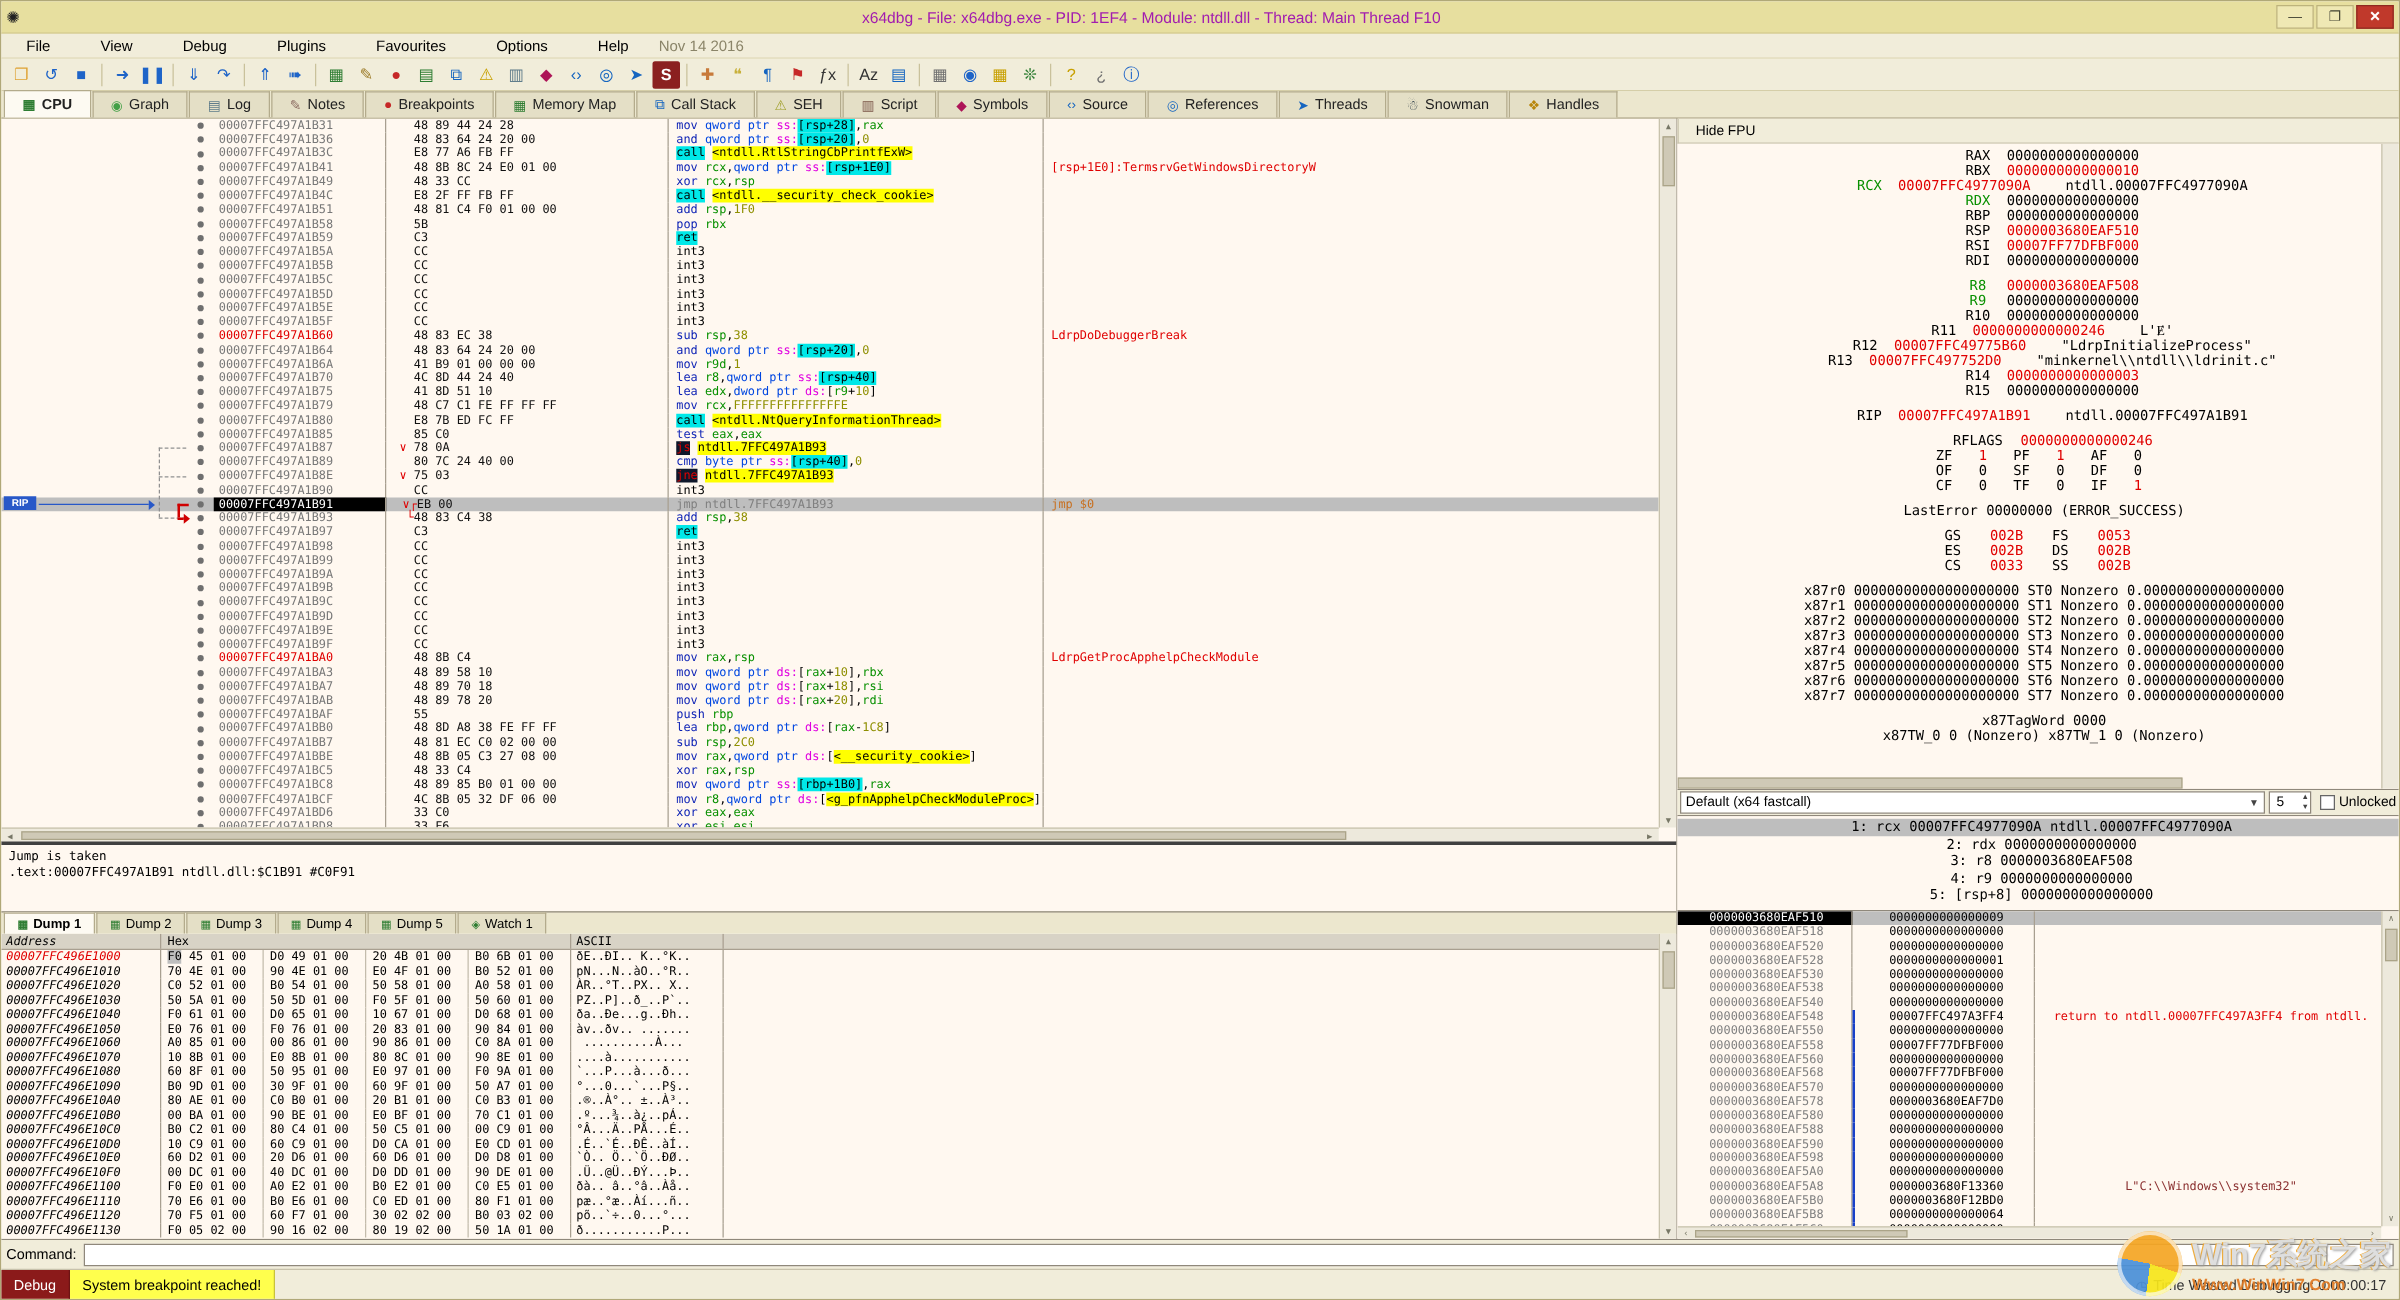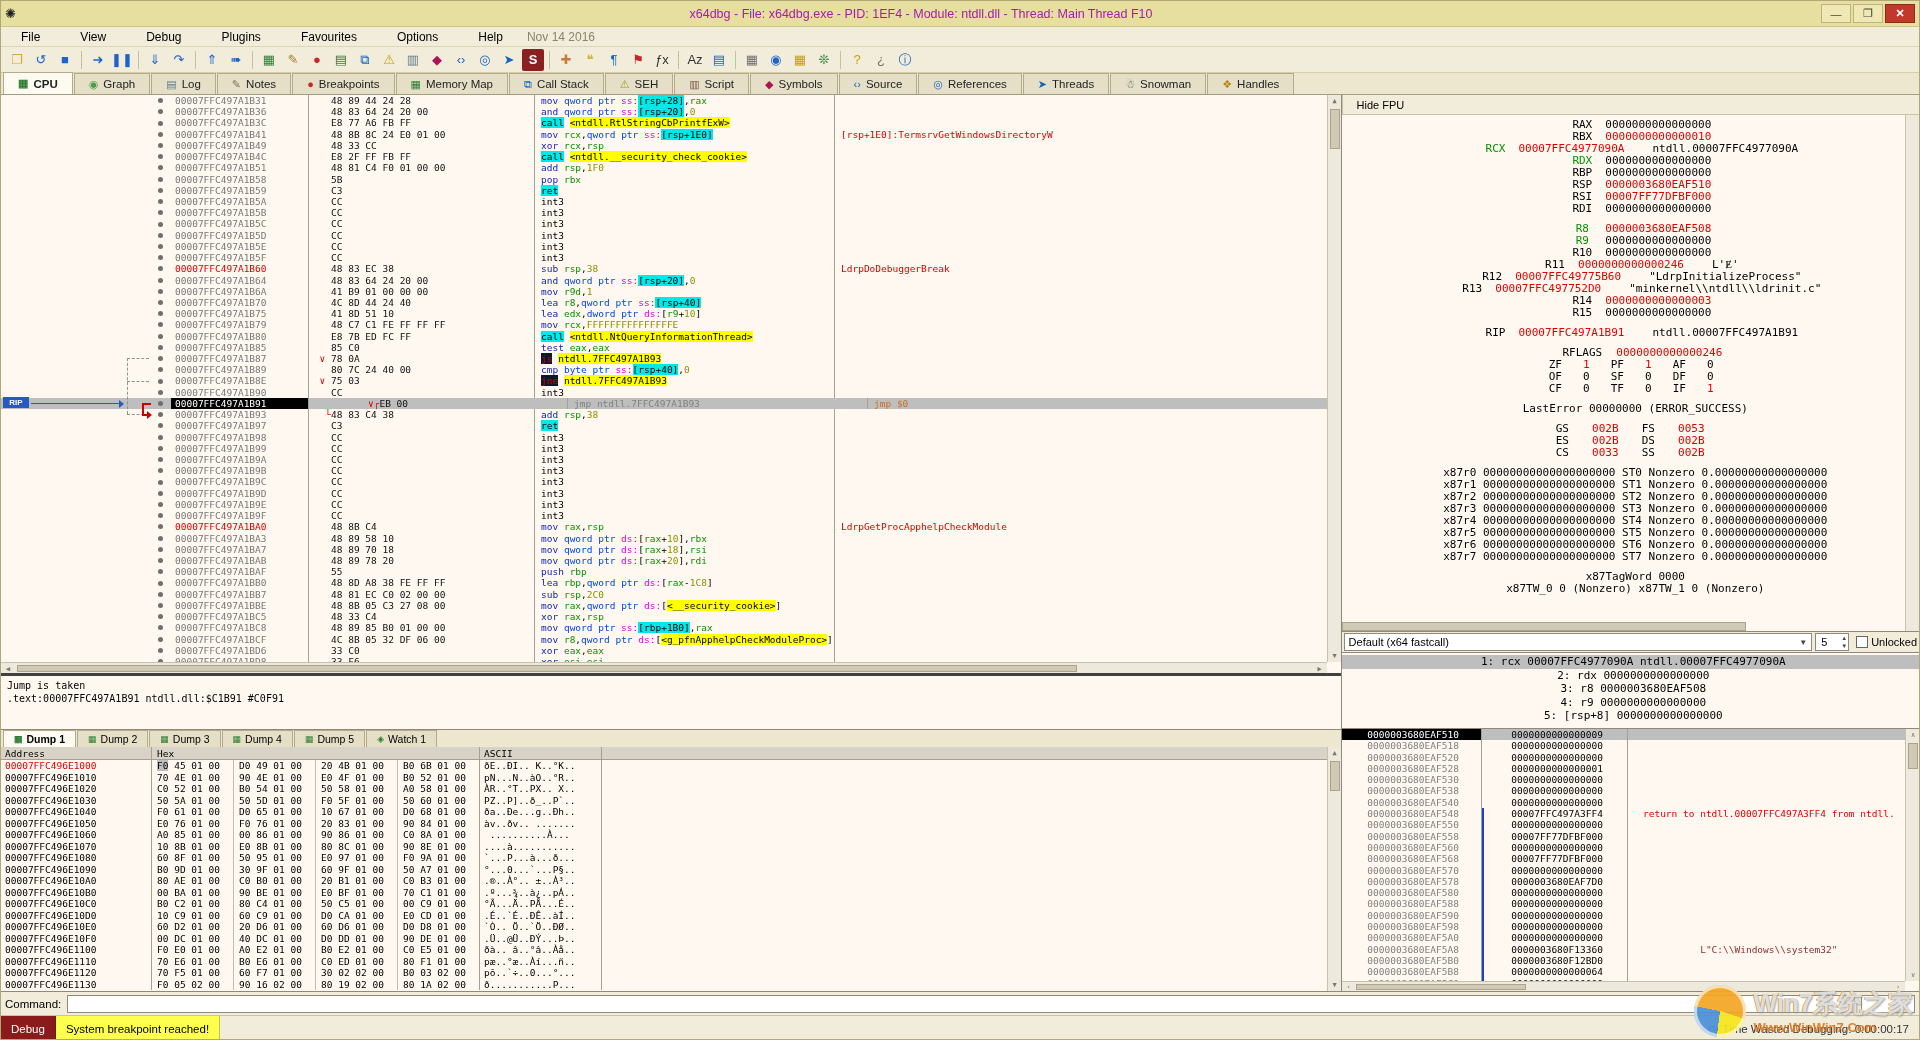--- a/index.html
+++ b/index.html
@@ -63,21 +63,21 @@
   .infobox{height:56px;background:#FFF8F0;border-top:3px solid #404040;font-family:"DejaVu Sans Mono",monospace;
            font-size:10px;padding:3px 6px;line-height:13px;}
   
   .dumptabs{height:18px;display:flex;align-items:flex-end;background:#ECE7CE;border-top:1px solid #8F887B;padding-left:2px;}
   .dtab{display:flex;align-items:center;gap:4px;height:17px;padding:0 10px;font-size:10.5px;border:1px solid #B3AB8C;
         border-bottom:none;background:#E4DFC6;margin-right:1px;}
   .dtab.active{background:#FDFAF2;font-weight:bold;}
   .dump{position:relative;height:244px;background:#FFF8F0;overflow:hidden;font-family:"DejaVu Sans Mono",monospace;font-size:9.5px;}
   .dh{display:flex;height:13px;line-height:13px;background:#D8D3C6;border-bottom:1px solid #A89F90;font-size:9.5px;}
   .dh>div{padding-left:4px;border-right:1px solid #A89F90;}
-  .d-addr{width:151px;flex:none;} .d-hexg{width:82px;flex:none;} .d-ascii{width:122px;flex:none;}
+  .d-addr{width:128px;flex:none;font-style:italic;} .d-hexg{width:82px;flex:none;} .d-ascii{width:122px;flex:none;}
   .d-row{display:flex;height:11.5px;line-height:11.4px;white-space:pre;}
   .d-row .d-addr{padding-left:4px;border-right:1px solid #A89F90;color:#000;}
   .d-row .d-addr.red{color:#E00000;}
   .d-row .d-hexg{padding-left:5px;border-right:1px solid #C4BCAC;}
   .d-row .d-hexg.last{border-right:1px solid #A89F90;}
   .d-row .d-ascii{padding-left:4px;border-right:1px solid #A89F90;}
   .selbyte{background:#BEBEBE;}
   
   .hidefpu{height:20px;background:#F1EDDA;border-bottom:1px solid #C8C2AC;border-left:1px solid #C8C2AC;
            font-size:11px;display:flex;align-items:center;padding-left:14px;}
@@ -283,21 +283,21 @@
             <div class="dz-row"><div class="c-gut"></div><div class="c-dot"><div class="dot"></div></div><div class="c-addr">00007FFC497A1B6A</div><div class="c-bytes"><span>41 B9 01 00 00 00</span></div><div class="c-instr"><span class="mn">mov</span><span class="pl"> </span><span class="rg">r9d</span><span class="pl">,</span><span class="nu">1</span></div><div class="c-cmt"></div></div>
             <div class="dz-row"><div class="c-gut"></div><div class="c-dot"><div class="dot"></div></div><div class="c-addr">00007FFC497A1B70</div><div class="c-bytes"><span>4C 8D 44 24 40</span></div><div class="c-instr"><span class="mn">lea</span><span class="pl"> </span><span class="rg">r8</span><span class="pl">,</span><span class="sz">qword ptr </span><span class="sg">ss:</span><span class="br">[rsp+40]</span></div><div class="c-cmt"></div></div>
             <div class="dz-row"><div class="c-gut"></div><div class="c-dot"><div class="dot"></div></div><div class="c-addr">00007FFC497A1B75</div><div class="c-bytes"><span>41 8D 51 10</span></div><div class="c-instr"><span class="mn">lea</span><span class="pl"> </span><span class="rg">edx</span><span class="pl">,</span><span class="sz">dword ptr </span><span class="sg">ds:</span><span class="pl">[</span><span class="rg">r9</span><span class="pl">+</span><span class="nu">10</span><span class="pl">]</span></div><div class="c-cmt"></div></div>
             <div class="dz-row"><div class="c-gut"></div><div class="c-dot"><div class="dot"></div></div><div class="c-addr">00007FFC497A1B79</div><div class="c-bytes"><span>48 C7 C1 FE FF FF FF</span></div><div class="c-instr"><span class="mn">mov</span><span class="pl"> </span><span class="rg">rcx</span><span class="pl">,</span><span class="nu">FFFFFFFFFFFFFFFE</span></div><div class="c-cmt"></div></div>
             <div class="dz-row"><div class="c-gut"></div><div class="c-dot"><div class="dot"></div></div><div class="c-addr">00007FFC497A1B80</div><div class="c-bytes"><span>E8 7B ED FC FF</span></div><div class="c-instr"><span class="cal">call</span><span class="pl"> </span><span class="tgt">&lt;ntdll.NtQueryInformationThread&gt;</span></div><div class="c-cmt"></div></div>
             <div class="dz-row"><div class="c-gut"></div><div class="c-dot"><div class="dot"></div></div><div class="c-addr">00007FFC497A1B85</div><div class="c-bytes"><span>85 C0</span></div><div class="c-instr"><span class="mn">test</span><span class="pl"> </span><span class="rg">eax</span><span class="pl">,</span><span class="rg">eax</span></div><div class="c-cmt"></div></div>
             <div class="dz-row"><div class="c-gut"></div><div class="c-dot"><div class="dot"></div></div><div class="c-addr">00007FFC497A1B87</div><div class="c-bytes" style="padding-left: 10.6px;"><span class="pre-r">∨ </span><span>78 0A</span></div><div class="c-instr"><span class="jcc">js</span><span class="pl"> </span><span class="tgt">ntdll.7FFC497A1B93</span></div><div class="c-cmt"></div></div>
             <div class="dz-row"><div class="c-gut"></div><div class="c-dot"><div class="dot"></div></div><div class="c-addr">00007FFC497A1B89</div><div class="c-bytes"><span>80 7C 24 40 00</span></div><div class="c-instr"><span class="mn">cmp</span><span class="pl"> </span><span class="sz">byte ptr </span><span class="sg">ss:</span><span class="br">[rsp+40]</span><span class="pl">,</span><span class="nu">0</span></div><div class="c-cmt"></div></div>
             <div class="dz-row"><div class="c-gut"></div><div class="c-dot"><div class="dot"></div></div><div class="c-addr">00007FFC497A1B8E</div><div class="c-bytes" style="padding-left: 10.6px;"><span class="pre-r">∨ </span><span>75 03</span></div><div class="c-instr"><span class="jcc">jne</span><span class="pl"> </span><span class="tgt">ntdll.7FFC497A1B93</span></div><div class="c-cmt"></div></div>
             <div class="dz-row"><div class="c-gut"></div><div class="c-dot"><div class="dot"></div></div><div class="c-addr">00007FFC497A1B90</div><div class="c-bytes"><span>CC</span></div><div class="c-instr"><span class="pl">int3</span></div><div class="c-cmt"></div></div>
-            <div class="dz-row sel"><div class="c-gut"></div><div class="c-dot"><div class="dot"></div></div><div class="c-addr rip">00007FFC497A1B91</div><div class="c-bytes" style="padding-left: 26px; margin-left: 33px;"><span class="pre-r">∨┌</span><span>EB 00</span></div><div class="c-instr"><span class="dim">jmp ntdll.7FFC497A1B93</span></div><div class="c-cmt"><span class="cmt-org">jmp $0</span></div></div>
+            <div class="dz-row sel"><div class="c-gut"></div><div class="c-dot"><div class="dot"></div></div><div class="c-addr rip">00007FFC497A1B91</div><div class="c-bytes" style="padding-left: 13px;"><span class="pre-r">∨┌</span><span>EB 00</span></div><div class="c-instr"><span class="dim">jmp ntdll.7FFC497A1B93</span></div><div class="c-cmt"><span class="cmt-org">jmp $0</span></div></div>
             <div class="dz-row"><div class="c-gut"></div><div class="c-dot"><div class="dot"></div></div><div class="c-addr">00007FFC497A1B93</div><div class="c-bytes" style="padding-left: 16.3px;"><span class="pre-r">└</span><span>48 83 C4 38</span></div><div class="c-instr"><span class="mn">add</span><span class="pl"> </span><span class="rg">rsp</span><span class="pl">,</span><span class="nu">38</span></div><div class="c-cmt"></div></div>
             <div class="dz-row"><div class="c-gut"></div><div class="c-dot"><div class="dot"></div></div><div class="c-addr">00007FFC497A1B97</div><div class="c-bytes"><span>C3</span></div><div class="c-instr"><span class="cal">ret</span></div><div class="c-cmt"></div></div>
             <div class="dz-row"><div class="c-gut"></div><div class="c-dot"><div class="dot"></div></div><div class="c-addr">00007FFC497A1B98</div><div class="c-bytes"><span>CC</span></div><div class="c-instr"><span class="pl">int3</span></div><div class="c-cmt"></div></div>
             <div class="dz-row"><div class="c-gut"></div><div class="c-dot"><div class="dot"></div></div><div class="c-addr">00007FFC497A1B99</div><div class="c-bytes"><span>CC</span></div><div class="c-instr"><span class="pl">int3</span></div><div class="c-cmt"></div></div>
             <div class="dz-row"><div class="c-gut"></div><div class="c-dot"><div class="dot"></div></div><div class="c-addr">00007FFC497A1B9A</div><div class="c-bytes"><span>CC</span></div><div class="c-instr"><span class="pl">int3</span></div><div class="c-cmt"></div></div>
             <div class="dz-row"><div class="c-gut"></div><div class="c-dot"><div class="dot"></div></div><div class="c-addr">00007FFC497A1B9B</div><div class="c-bytes"><span>CC</span></div><div class="c-instr"><span class="pl">int3</span></div><div class="c-cmt"></div></div>
             <div class="dz-row"><div class="c-gut"></div><div class="c-dot"><div class="dot"></div></div><div class="c-addr">00007FFC497A1B9C</div><div class="c-bytes"><span>CC</span></div><div class="c-instr"><span class="pl">int3</span></div><div class="c-cmt"></div></div>
             <div class="dz-row"><div class="c-gut"></div><div class="c-dot"><div class="dot"></div></div><div class="c-addr">00007FFC497A1B9D</div><div class="c-bytes"><span>CC</span></div><div class="c-instr"><span class="pl">int3</span></div><div class="c-cmt"></div></div>
             <div class="dz-row"><div class="c-gut"></div><div class="c-dot"><div class="dot"></div></div><div class="c-addr">00007FFC497A1B9E</div><div class="c-bytes"><span>CC</span></div><div class="c-instr"><span class="pl">int3</span></div><div class="c-cmt"></div></div>
             <div class="dz-row"><div class="c-gut"></div><div class="c-dot"><div class="dot"></div></div><div class="c-addr">00007FFC497A1B9F</div><div class="c-bytes"><span>CC</span></div><div class="c-instr"><span class="pl">int3</span></div><div class="c-cmt"></div></div>
@@ -386,21 +386,21 @@
             <div class="d-row"><div class="d-addr">00007FFC496E1090</div><div class="d-hexg">B0 9D 01 00</div><div class="d-hexg">30 9F 01 00</div><div class="d-hexg">60 9F 01 00</div><div class="d-hexg last">50 A7 01 00</div><div class="d-ascii">°...0...`...P§..</div></div>
             <div class="d-row"><div class="d-addr">00007FFC496E10A0</div><div class="d-hexg">80 AE 01 00</div><div class="d-hexg">C0 B0 01 00</div><div class="d-hexg">20 B1 01 00</div><div class="d-hexg last">C0 B3 01 00</div><div class="d-ascii">.®..À°.. ±..À³..</div></div>
             <div class="d-row"><div class="d-addr">00007FFC496E10B0</div><div class="d-hexg">00 BA 01 00</div><div class="d-hexg">90 BE 01 00</div><div class="d-hexg">E0 BF 01 00</div><div class="d-hexg last">70 C1 01 00</div><div class="d-ascii">.º...¾..à¿..pÁ..</div></div>
             <div class="d-row"><div class="d-addr">00007FFC496E10C0</div><div class="d-hexg">B0 C2 01 00</div><div class="d-hexg">80 C4 01 00</div><div class="d-hexg">50 C5 01 00</div><div class="d-hexg last">00 C9 01 00</div><div class="d-ascii">°Â...Ä..PÅ...É..</div></div>
             <div class="d-row"><div class="d-addr">00007FFC496E10D0</div><div class="d-hexg">10 C9 01 00</div><div class="d-hexg">60 C9 01 00</div><div class="d-hexg">D0 CA 01 00</div><div class="d-hexg last">E0 CD 01 00</div><div class="d-ascii">.É..`É..ÐÊ..àÍ..</div></div>
             <div class="d-row"><div class="d-addr">00007FFC496E10E0</div><div class="d-hexg">60 D2 01 00</div><div class="d-hexg">20 D6 01 00</div><div class="d-hexg">60 D6 01 00</div><div class="d-hexg last">D0 D8 01 00</div><div class="d-ascii">`Ò.. Ö..`Ö..ÐØ..</div></div>
             <div class="d-row"><div class="d-addr">00007FFC496E10F0</div><div class="d-hexg">00 DC 01 00</div><div class="d-hexg">40 DC 01 00</div><div class="d-hexg">D0 DD 01 00</div><div class="d-hexg last">90 DE 01 00</div><div class="d-ascii">.Ü..@Ü..ÐÝ...Þ..</div></div>
             <div class="d-row"><div class="d-addr">00007FFC496E1100</div><div class="d-hexg">F0 E0 01 00</div><div class="d-hexg">A0 E2 01 00</div><div class="d-hexg">B0 E2 01 00</div><div class="d-hexg last">C0 E5 01 00</div><div class="d-ascii">ðà.. â..°â..Àå..</div></div>
             <div class="d-row"><div class="d-addr">00007FFC496E1110</div><div class="d-hexg">70 E6 01 00</div><div class="d-hexg">B0 E6 01 00</div><div class="d-hexg">C0 ED 01 00</div><div class="d-hexg last">80 F1 01 00</div><div class="d-ascii">pæ..°æ..Àí...ñ..</div></div>
             <div class="d-row"><div class="d-addr">00007FFC496E1120</div><div class="d-hexg">70 F5 01 00</div><div class="d-hexg">60 F7 01 00</div><div class="d-hexg">30 02 02 00</div><div class="d-hexg last">B0 03 02 00</div><div class="d-ascii">põ..`÷..0...°...</div></div>
-            <div class="d-row"><div class="d-addr">00007FFC496E1130</div><div class="d-hexg">F0 05 02 00</div><div class="d-hexg">90 16 02 00</div><div class="d-hexg">80 19 02 00</div><div class="d-hexg last">80 1A 02 00</div><div class="d-ascii">ð...........P...</div></div>
+            <div class="d-row"><div class="d-addr">00007FFC496E1130</div><div class="d-hexg">F0 05 02 00</div><div class="d-hexg">90 16 02 00</div><div class="d-hexg">80 19 02 00</div><div class="d-hexg last">50 1A 01 00</div><div class="d-ascii">ð...........P...</div></div>
           </div>
         <div class="vsb" style="bottom:0">
           <div class="sb-btn" style="top:0">▲</div>
             <div class="sb-btn" style="bottom:0">▼</div>
           <div class="thumb" style="left:2px;width:10px;top:14px;height:30px"></div>
         </div>
       </div>
     </div>
 
     <div class="rightcol">

